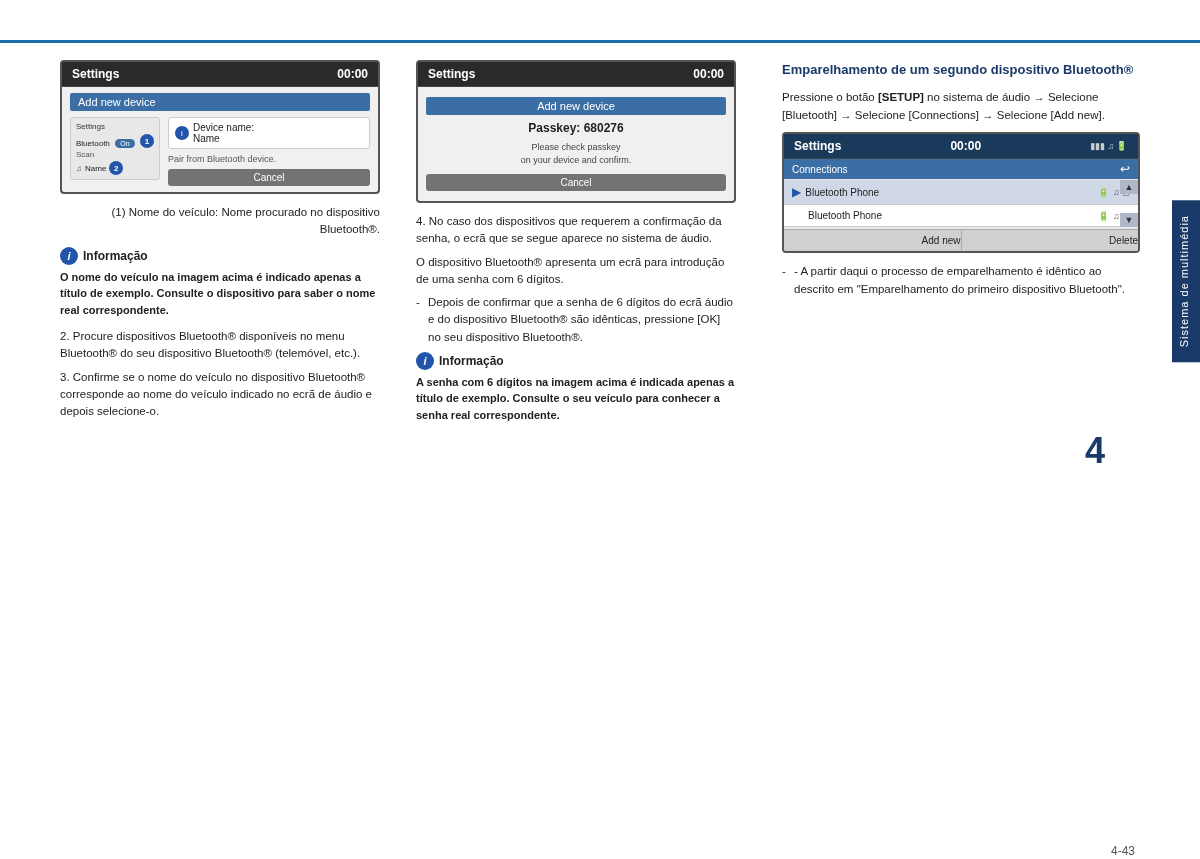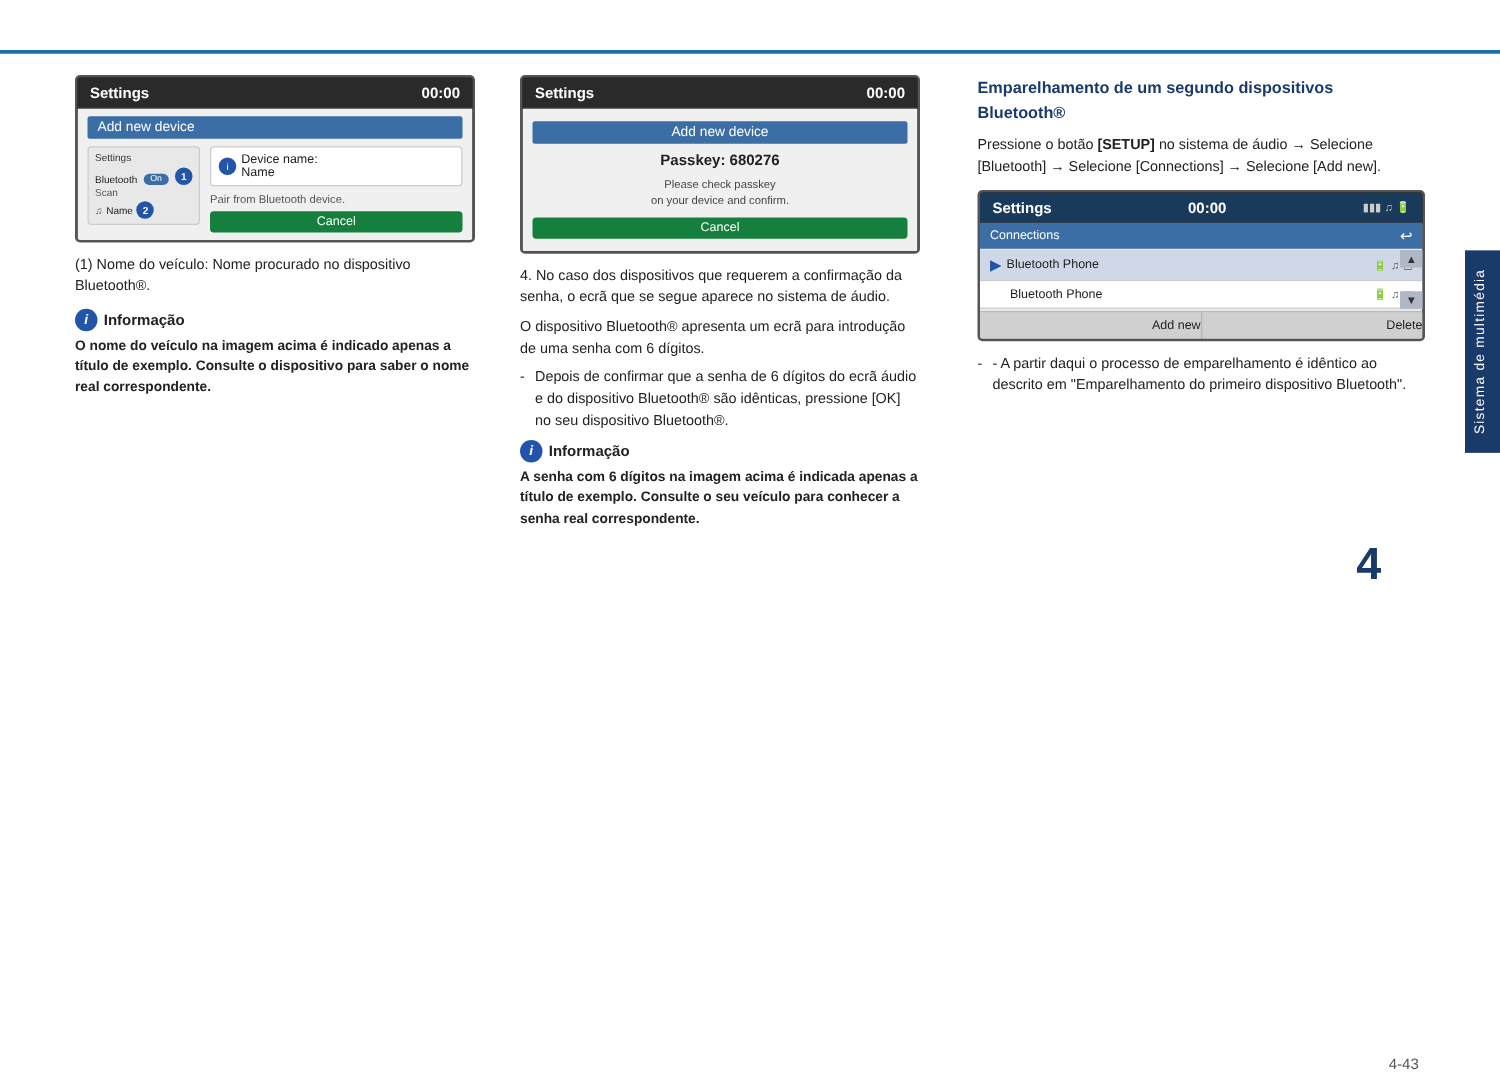--- a/index.html
+++ b/index.html
@@ -194,21 +194,21 @@
       flex-shrink: 0;
     }
 
     .pair-text {
       font-size: 9px;
       color: #555;
       margin-bottom: 5px;
     }
 
     .cancel-btn {
-      background: #15803d;
+      background: #737373;
       color: white;
       border-radius: 3px;
       padding: 3px 12px;
       font-size: 10px;
       text-align: center;
     }
 
     
     .passkey-screen .screen-body {
       text-align: center;
@@ -294,20 +294,21 @@
     .screen3-btn:first-child {
       border-right: 1px solid #aaa;
     }
 
     
     .caption-text {
       font-size: 11.5px;
       color: #222;
       line-height: 1.5;
       margin-bottom: 8px;
+      text-align: right;
     }
 
     .info-box {
       margin-bottom: 10px;
     }
 
     .info-header {
       display: flex;
       align-items: center;
       gap: 5px;
@@ -483,21 +484,27 @@
     <div class="caption-text">(1) Nome do veículo: Nome procurado no dispositivo Bluetooth®.</div>
 
     <div class="info-box">
       <div class="info-header">
         <div class="info-icon">i</div>
         <span>Informação</span>
       </div>
       <div class="info-body">O nome do veículo na imagem acima é indicado apenas a título de exemplo. Consulte o dispositivo para saber o nome real correspondente.</div>
     </div>
 
-
+    <div class="numbered-item">
+      <span>2. Procure dispositivos Bluetooth® disponíveis no menu Bluetooth® do seu dispositivo Bluetooth® (telemóvel, etc.).</span>
+    </div>
+
+    <div class="numbered-item">
+      <span>3. Confirme se o nome do veículo no dispositivo Bluetooth® corresponde ao nome do veículo indicado no ecrã de áudio e depois selecione-o.</span>
+    </div>
 
   </div>
 
   <div class="col-middle">
 
     <div class="screen passkey-screen">
       <div class="screen-header">
         <span class="title">Settings</span>
         <span class="time">00:00</span>
       </div>
@@ -528,21 +535,21 @@
         <span>Informação</span>
       </div>
       <div class="info-body">A senha com 6 dígitos na imagem acima é indicada apenas a título de exemplo. Consulte o seu veículo para conhecer a senha real correspondente.</div>
     </div>
 
   </div>
 
   <div class="col-right">
 
     <div class="section-title">
-      <span>Emparelhamento de um segundo dispositivos Bluetooth®</span>
+      <span>Emparelhamento de um segundo dispositivo Bluetooth®</span>
     </div>
 
     <div class="body-text">
       Pressione o botão <strong>[SETUP]</strong> no sistema de áudio → Selecione [Bluetooth] → Selecione [Connections] → Selecione [Add new].
     </div>
 
     <div class="screen3-wrapper">
       <div class="screen screen3">
         <div class="screen-header">
           <span class="title">Settings</span>

